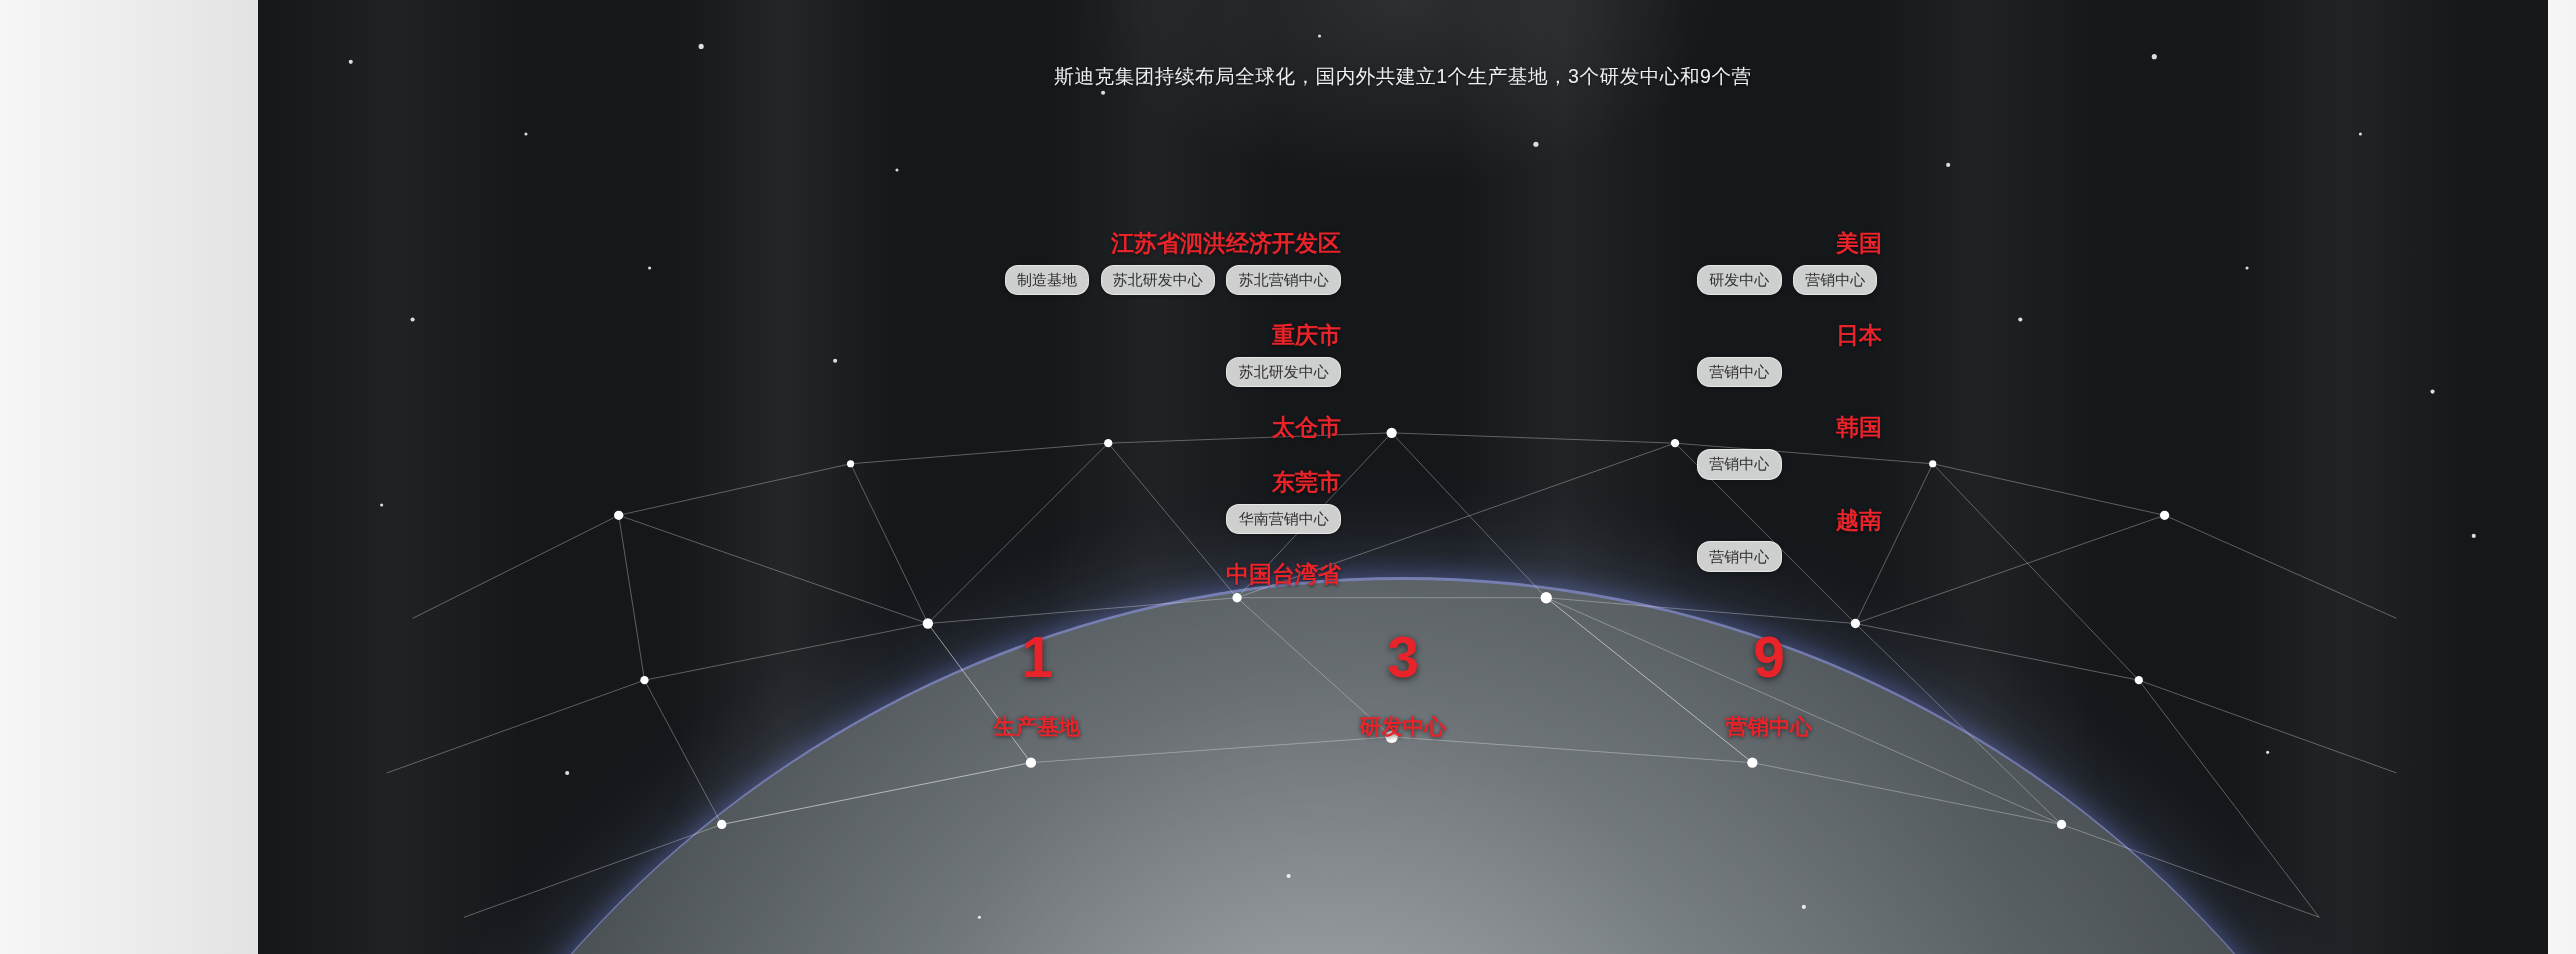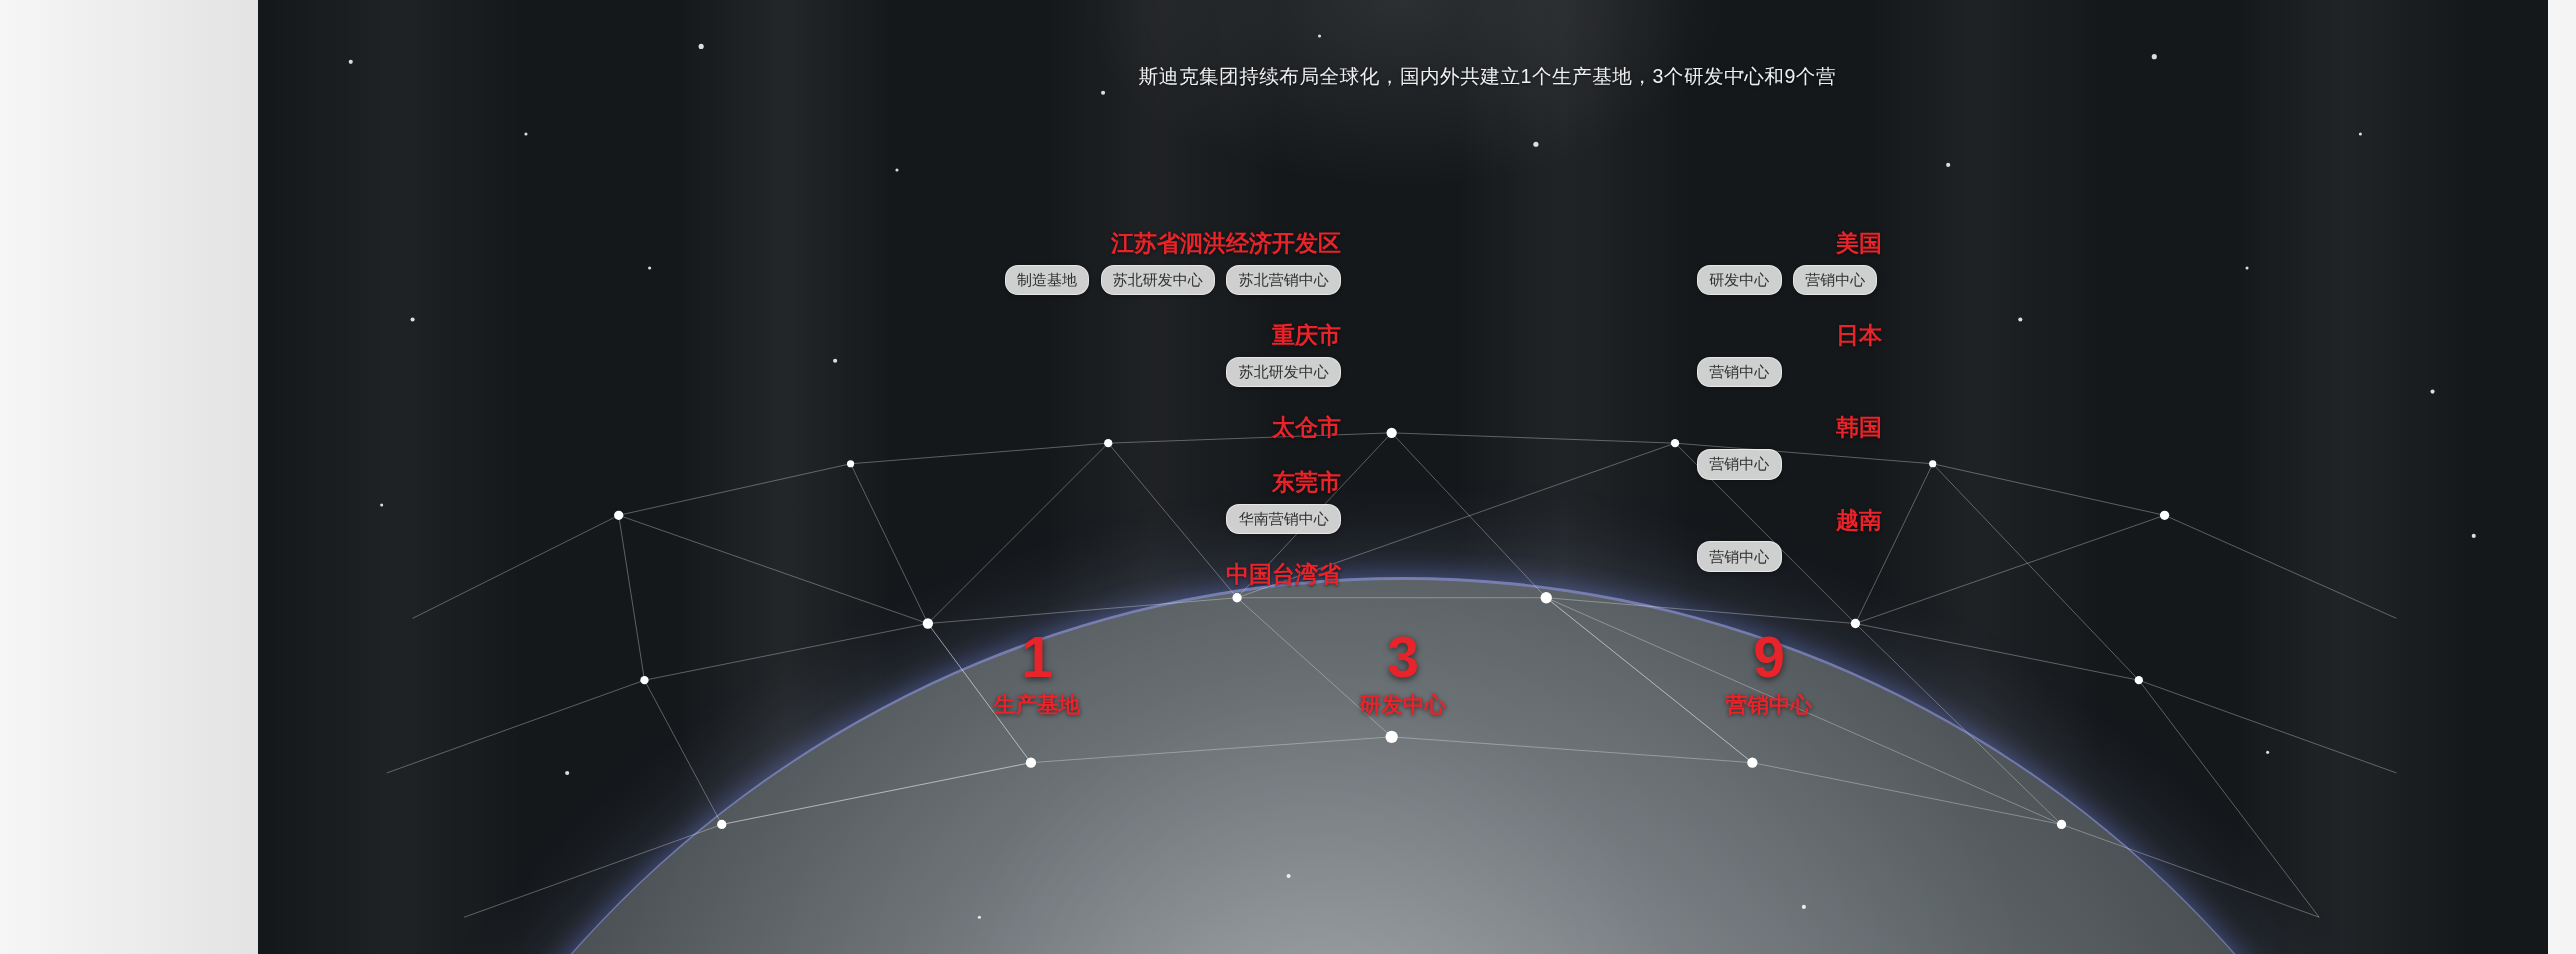--- a/index.html
+++ b/index.html
@@ -94,21 +94,21 @@
   .network { position: absolute; inset: 0; }
   .stars { position: absolute; inset: 0; pointer-events: none; }
 
   
   .intro {
     position: absolute;
     left: 50%;
     top: 52px;
     transform: translateX(-50%);
     width: 866px;
-    text-align: right;
+    text-align: center;
     color: #f0f0f0;
     font-size: 19.6px;
     line-height: 48px;
     letter-spacing: 0.5px;
     text-shadow: 0 1px 3.1px rgba(0,0,0,.55);
   }
 
   .cols {
     position: absolute;
     left: 50%;
@@ -164,21 +164,21 @@
   }
   .stat { width: 247px; }
   .stat-num {
     color: #e8242a;
     font-size: 57px;
     font-weight: bold;
     line-height: 1;
     text-shadow: 0 1.5px 7.2px rgba(0,0,0,.6);
   }
   .stat-label {
-    margin-top: 4px;
+    margin-top: 26px;
     color: #e8242a;
     font-size: 21.6px;
     font-weight: bold;
     text-shadow: 0 1px 4.1px rgba(0,0,0,.6);
   }
 </style>
 </head>
 <body>
 
 <div class="page">

